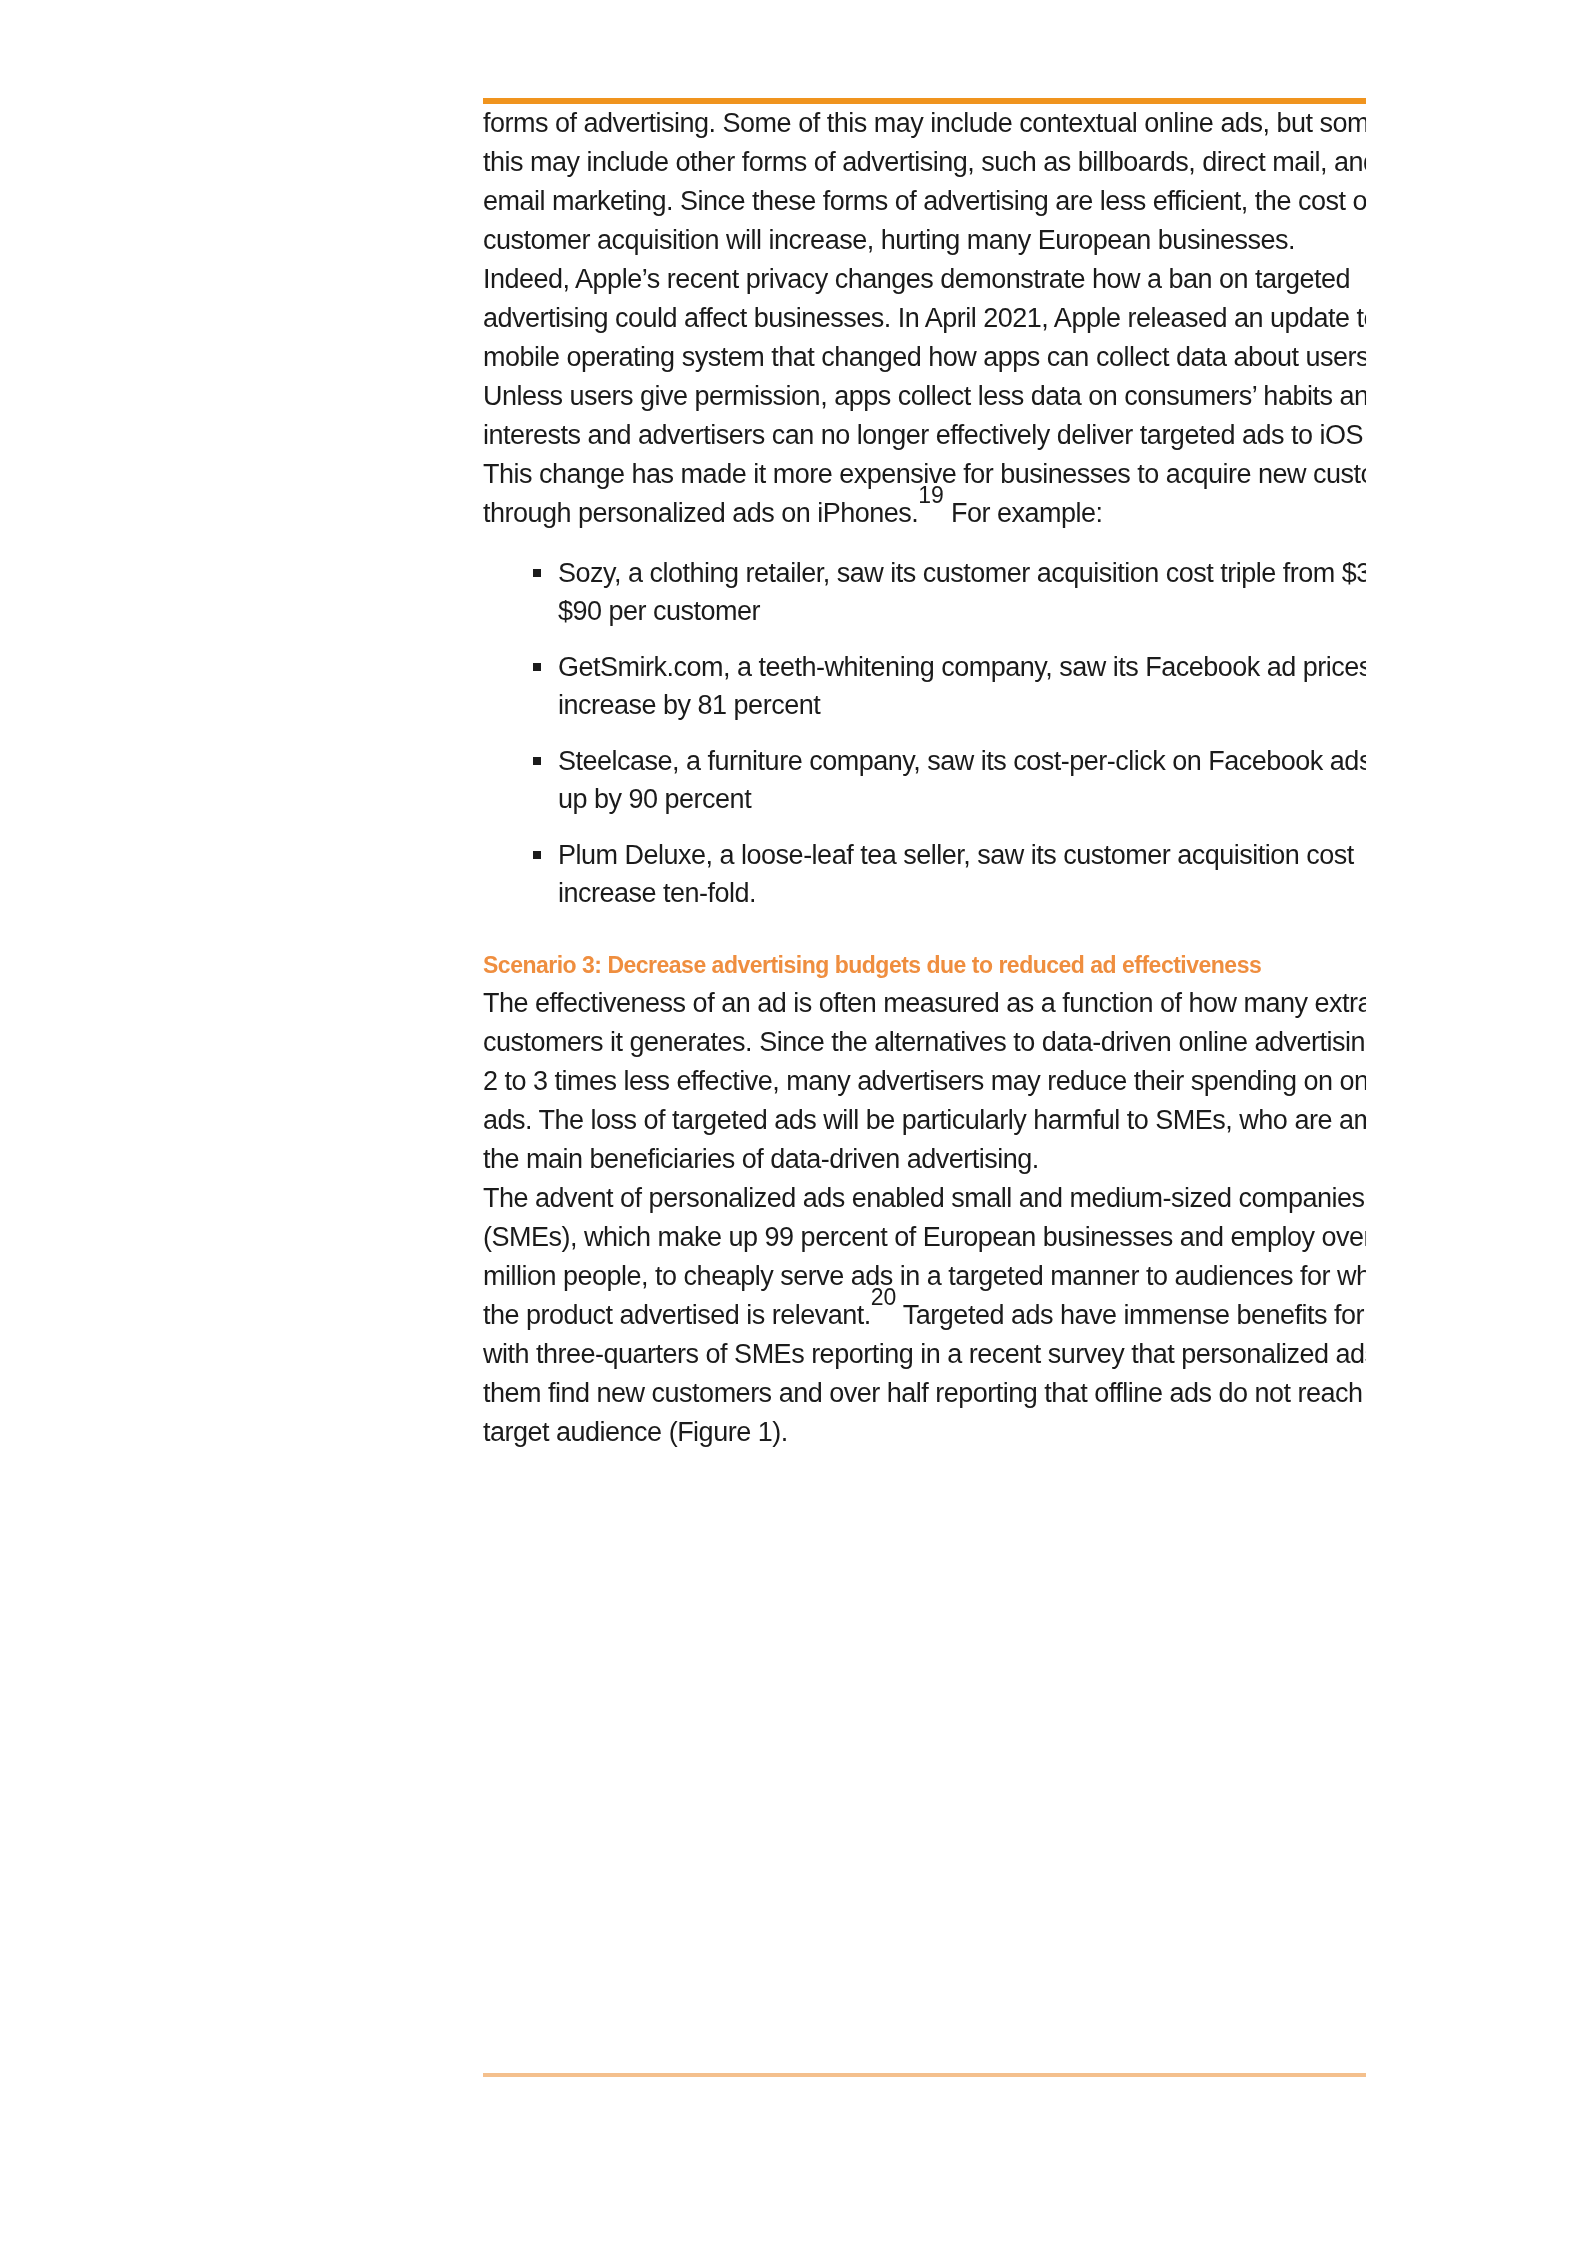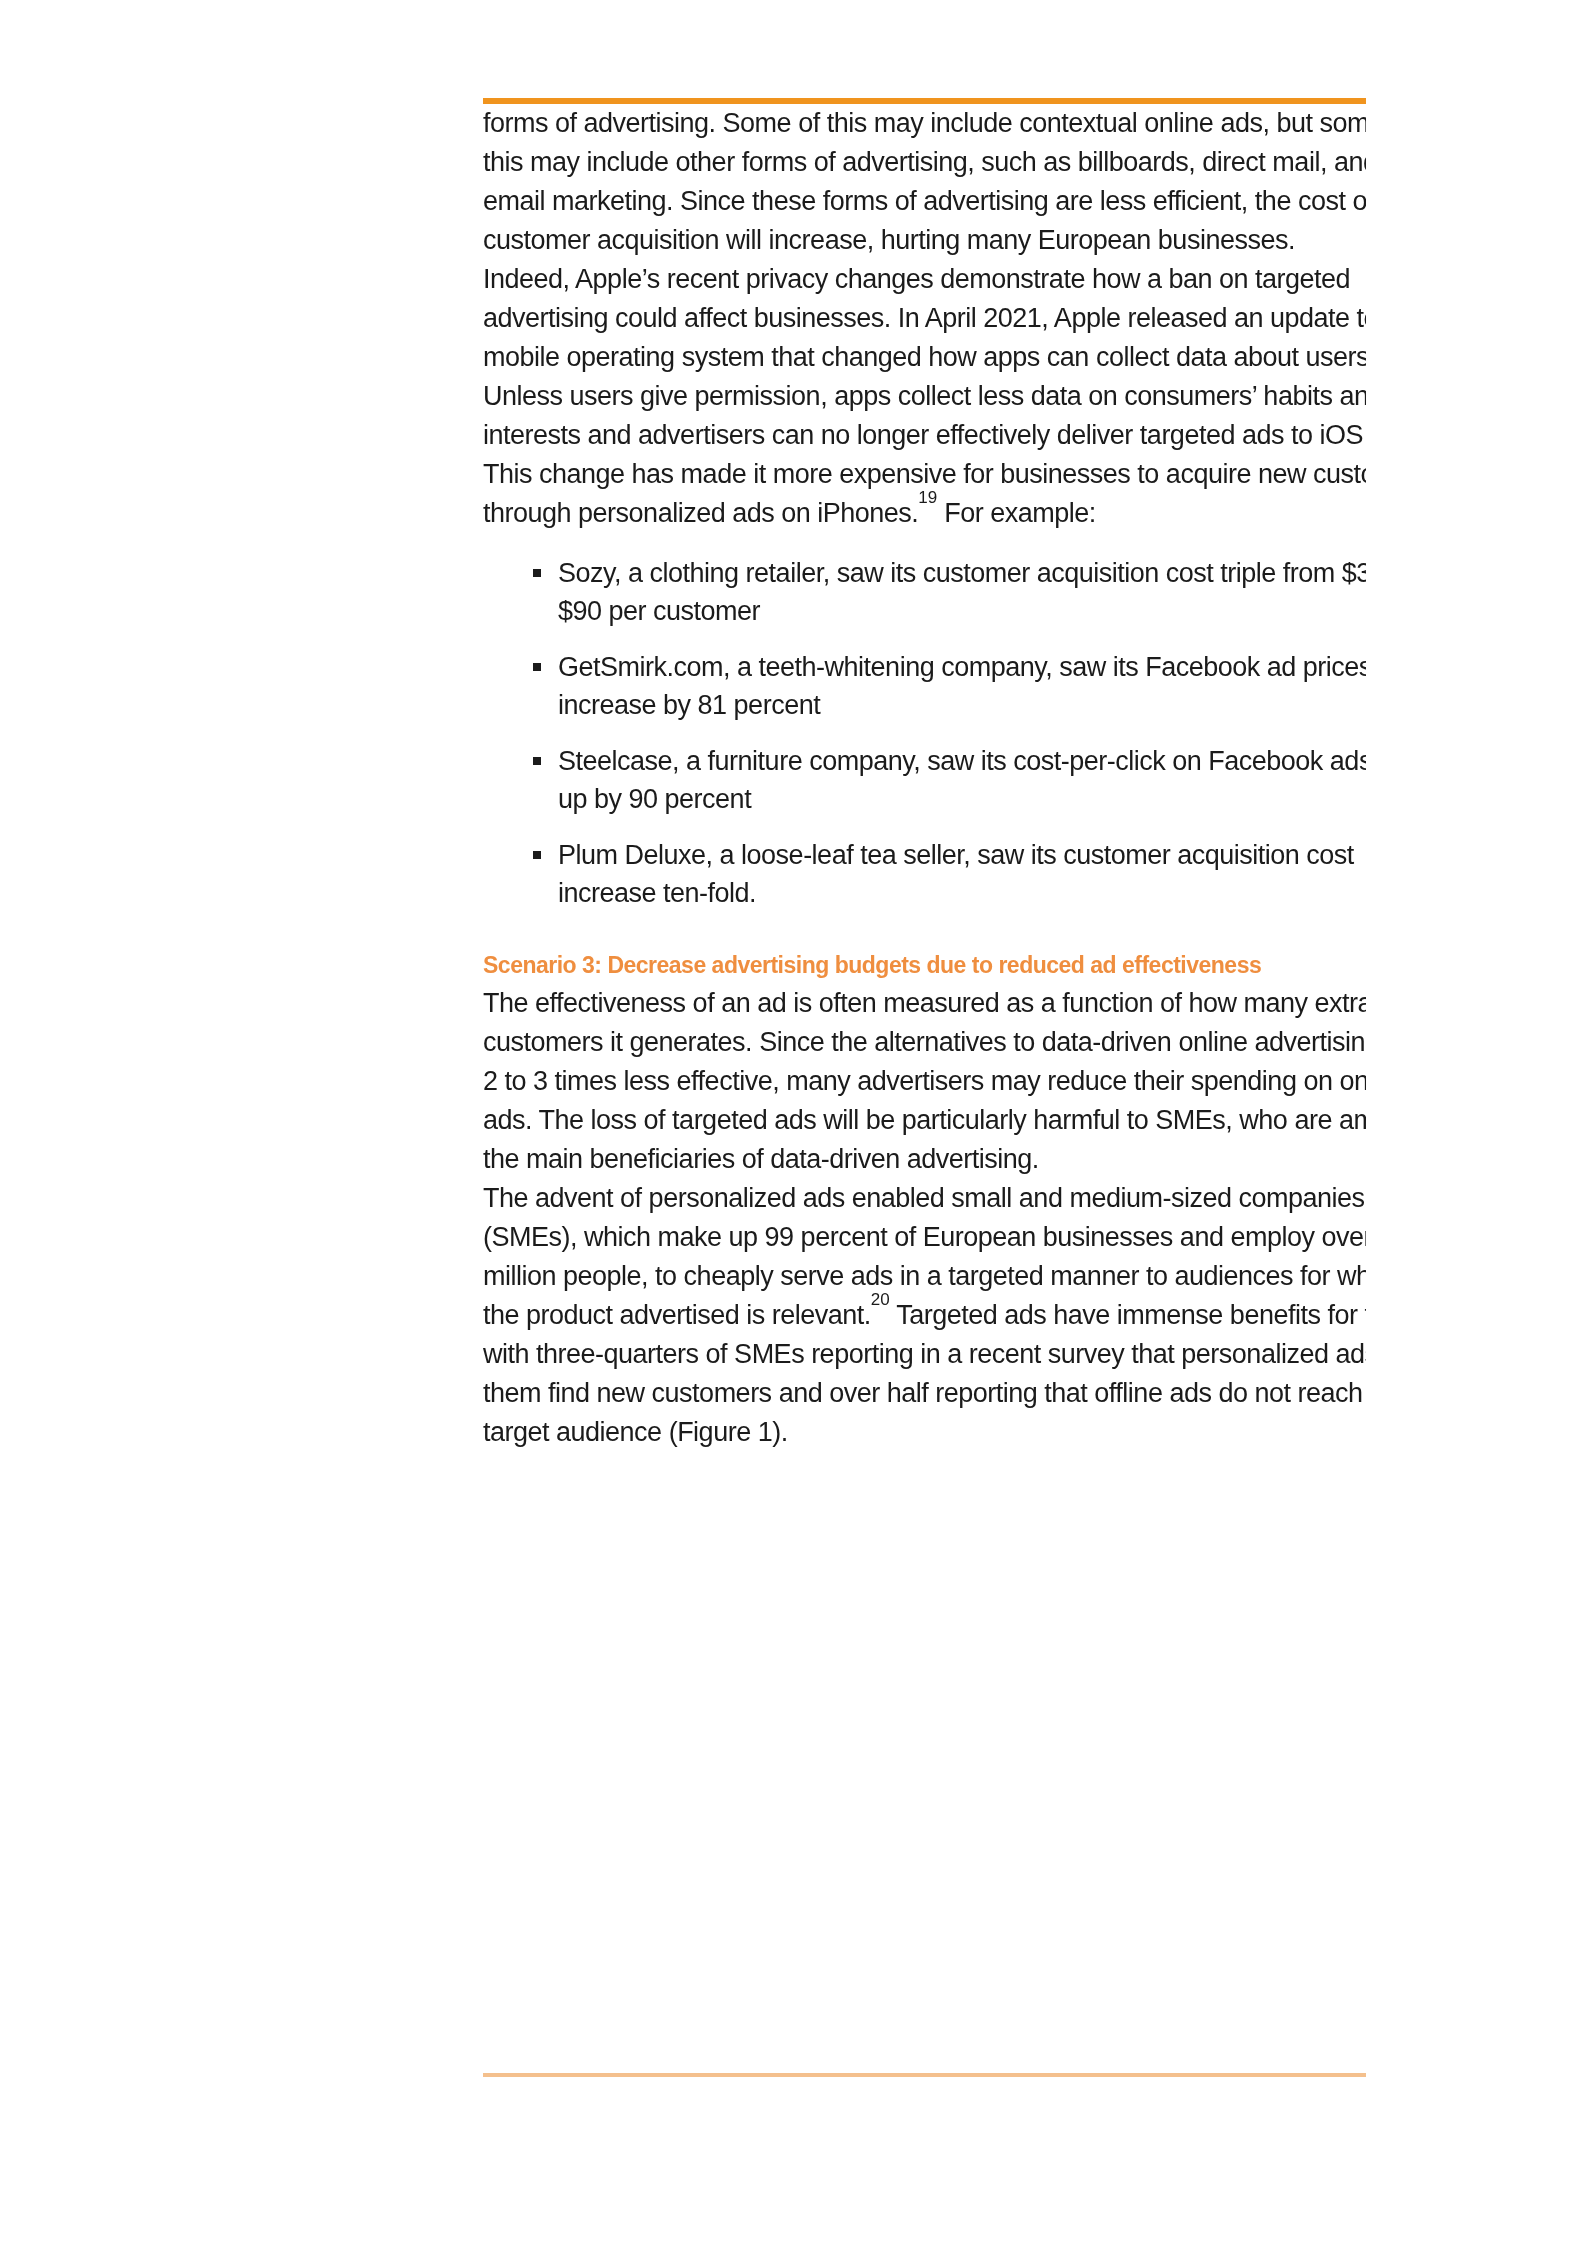--- a/index.html
+++ b/index.html
@@ -32,21 +32,21 @@
     font-size: 27px;
     line-height: 39px;
     letter-spacing: -0.5px;
     text-align: left;
   }
   .p1 { margin-top: 56px; }
   .p2 { margin-top: 28px; }
   .p3 { margin-top: 0; }
   .p4 { margin-top: 23px; }
   sup.fnref {
-    font-size: 17px;
+    font-size: 23px;
     line-height: 0;
     position: relative;
     top: -9px;
     letter-spacing: 0;
   }
   ul.bullets {
     list-style: none;
     margin: 21px 0 0 0;
     padding: 0;
     font-size: 27px;

